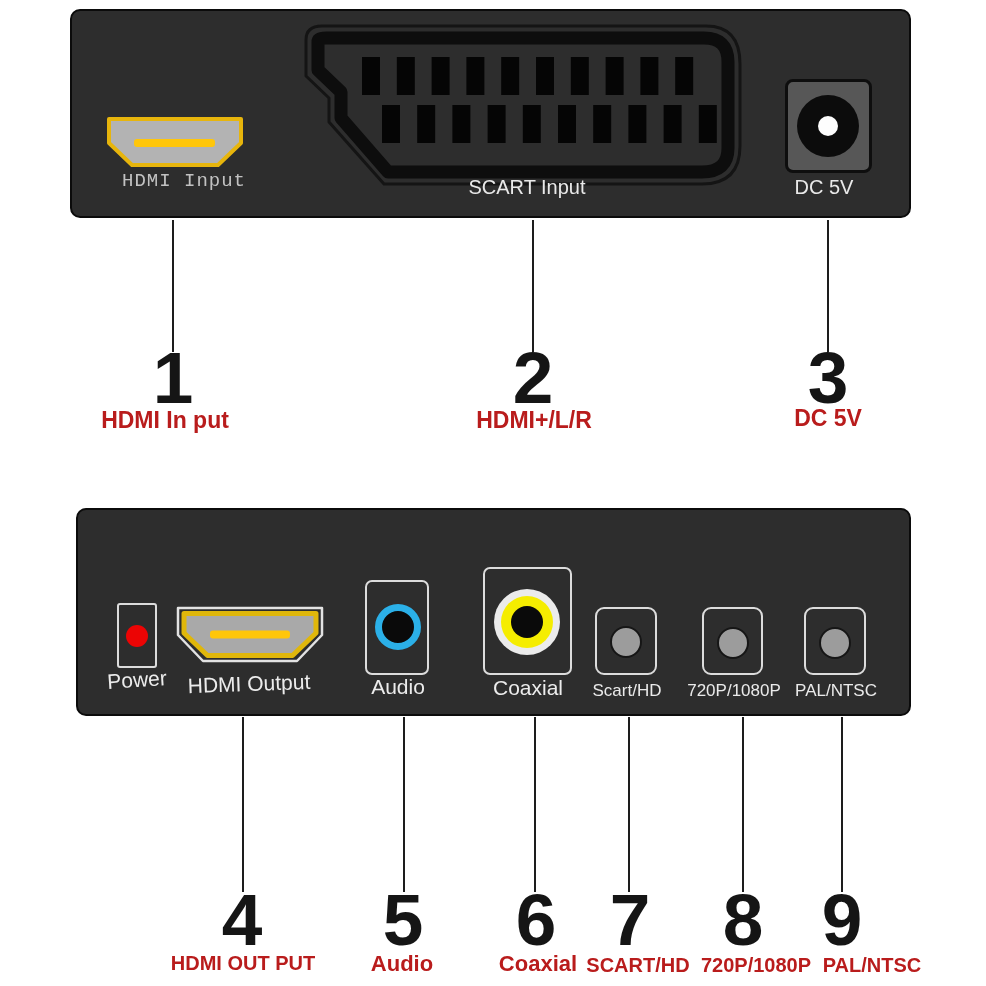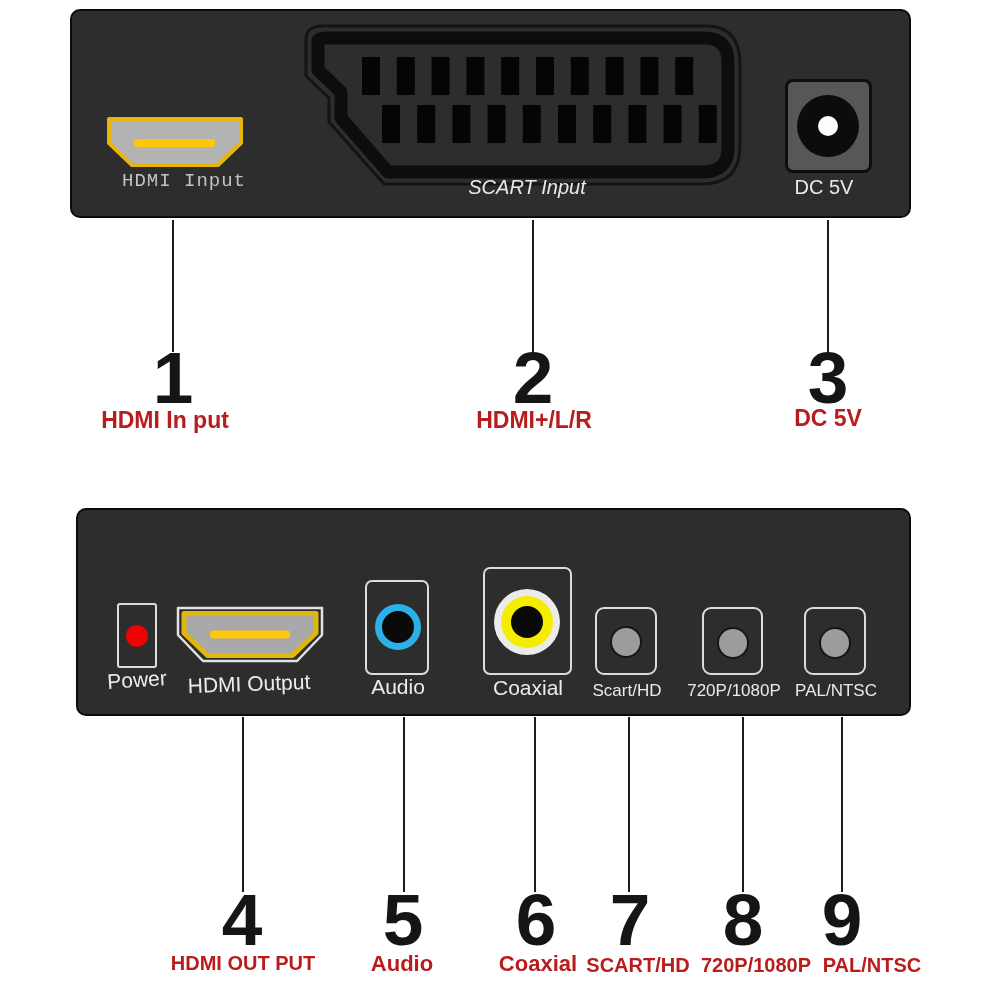--- a/index.html
+++ b/index.html
@@ -48,21 +48,21 @@
         <rect x="274.8" y="39" width="18" height="38"></rect>
         <rect x="297.2" y="87" width="18" height="38"></rect>
         <rect x="309.6" y="39" width="18" height="38"></rect>
         <rect x="332.4" y="87" width="18" height="38"></rect>
         <rect x="344.4" y="39" width="18" height="38"></rect>
         <rect x="367.6" y="87" width="18" height="38"></rect>
         <rect x="379.2" y="39" width="18" height="38"></rect>
         <rect x="402.8" y="87" width="18" height="38"></rect>
       </g>
   </svg>
-  <div class="plabel" style="left:527px;top:176px;font-style:italic;">SCART Input</div>
+  <div class="plabel" style="left:527px;top:176px;">SCART Input</div>
 
   <div class="abs" style="left:785px;top:79px;width:87px;height:94px;background:#575757;border:3px solid #0e0e0e;border-radius:8px;box-sizing:border-box;">
     <div class="circ" style="left:9px;top:13px;width:62px;height:62px;background:#0c0c0c;">
       <div class="circ" style="left:21px;top:21px;width:20px;height:20px;background:#fdfdfd;"></div>
     </div>
   </div>
   <div class="plabel" style="left:824px;top:176px;">DC 5V</div>
 
   <div class="cline" style="left:172px;top:220px;height:132px;"></div>
   <div class="cline" style="left:532px;top:220px;height:132px;"></div>

